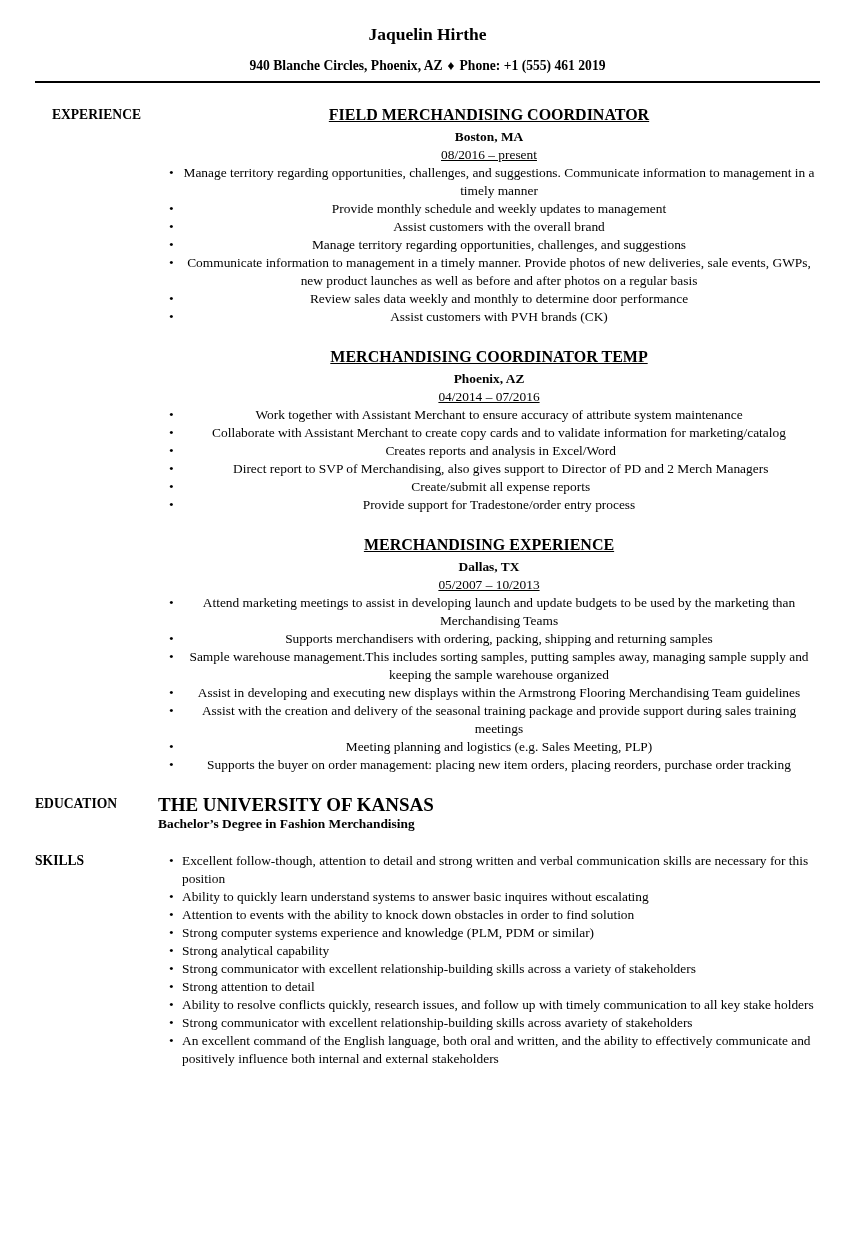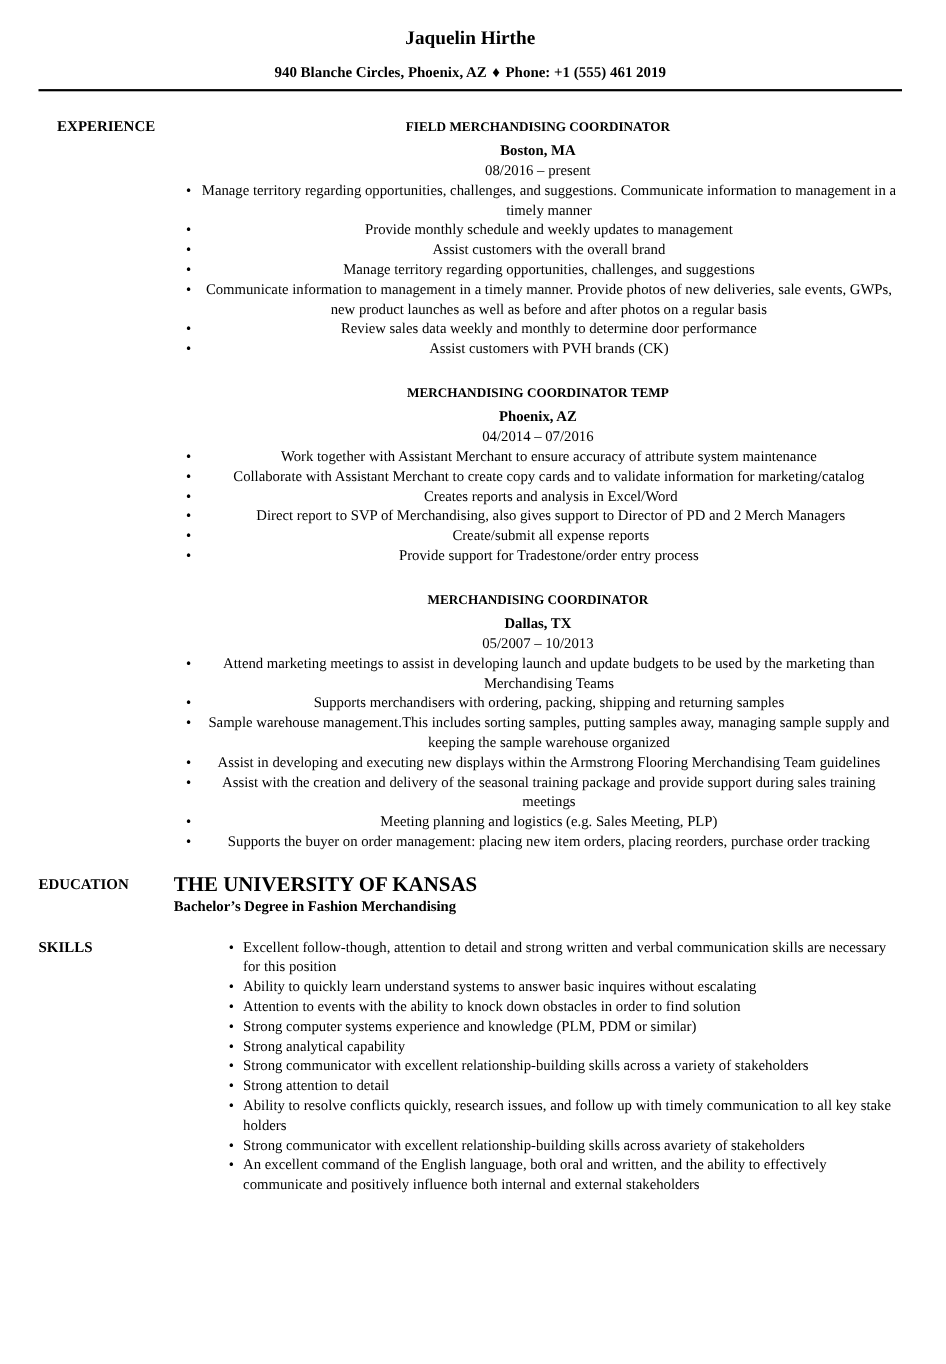--- a/index.html
+++ b/index.html
@@ -45,32 +45,33 @@
     grid-template-columns: 123px 1fr;
     align-items: start;
   }
   .section-label {
     font-weight: bold;
     font-size: 13.6px;
     line-height: 18px;
   }
   .section-experience { margin-top: 23px; text-align: center; }
   .section-education  { margin-top: 21px; }
-  .section-skills     { margin-top: 19px; gap: 39px; }
+  .section-skills     { margin-top: 19px; }
   
   .job { margin-bottom: 22px; }
   .job:last-child { margin-bottom: 0; }
   .job-title {
     margin: 0 0 4px 0;
-    font-size: 12px;
+    font-size: 16px;
     font-weight: bold;
     line-height: 18px;
+    text-decoration: underline;
   }
   .job-location { font-weight: bold; }
-  .job-dates { font-weight: normal; }
+  .job-dates { font-weight: normal; text-decoration: underline; }
   
   ul.bullets {
     list-style: none;
     margin: 0;
     padding: 0 4px 0 24px;
   }
   ul.bullets li {
     position: relative;
     white-space: pre-wrap;
   }
@@ -132,21 +133,21 @@
             <li>Work together with Assistant Merchant to ensure accuracy of attribute system maintenance</li>
             <li>Collaborate with Assistant Merchant to create copy cards and to validate information for marketing/catalog</li>
             <li> Creates reports and analysis in Excel/Word</li>
             <li> Direct report to SVP of Merchandising, also gives support to Director of PD and 2 Merch Managers</li>
             <li> Create/submit all expense reports</li>
             <li>Provide support for Tradestone/order entry process</li>
           </ul>
       </div>
 
       <div class="job">
-        <h2 class="job-title">MERCHANDISING COORDINATOR</h2>
+        <h2 class="job-title">MERCHANDISING EXPERIENCE</h2>
         <div class="job-location">Dallas, TX</div>
         <div class="job-dates">05/2007 – 10/2013</div>
         <ul class="bullets">
             <li>Attend marketing meetings to assist in developing launch and update budgets to be used by the marketing than Merchandising Teams</li>
             <li>Supports merchandisers with ordering, packing, shipping and returning samples</li>
             <li>Sample warehouse management.This includes sorting samples, putting samples away, managing sample supply and keeping the sample warehouse organized</li>
             <li>Assist in developing and executing new displays within the Armstrong Flooring Merchandising Team guidelines</li>
             <li>Assist with the creation and delivery of the seasonal training package and provide support during sales training meetings</li>
             <li>Meeting planning and logistics (e.g. Sales Meeting, PLP)</li>
             <li>Supports the buyer on order management: placing new item orders, placing reorders, purchase order tracking</li>

